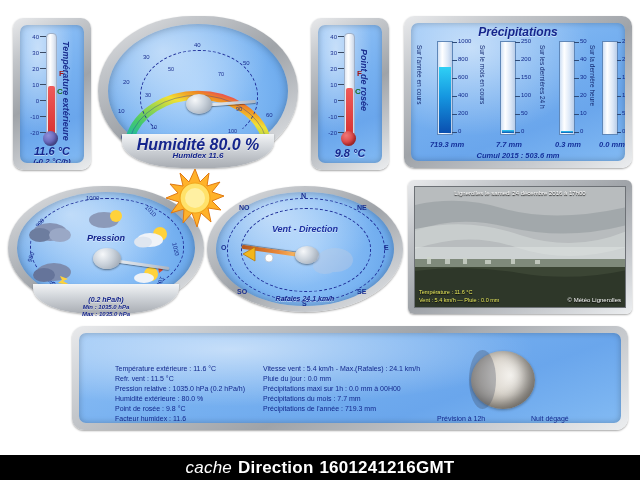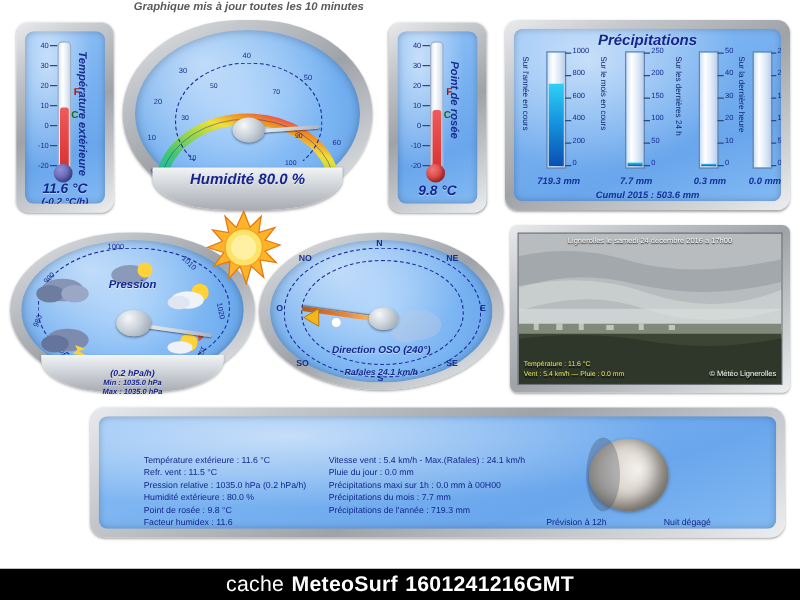--- a/index.html
+++ b/index.html
@@ -137,27 +137,26 @@
   .fcap{position:absolute;color:#13288c;font-size:7px;white-space:nowrap;}
 
   
   #footer{
     position:absolute;left:0;top:455px;width:640px;height:25px;
     background:#000;color:#fff;
     font-size:17px;font-weight:bold;
     display:flex;align-items:center;justify-content:center;
     letter-spacing:.2px;
   }
-  #footer .fcache{font-weight:normal;}
+  #footer .fcache{font-weight:normal;font-style:italic;}
 </style>
 </head>
 <body>
 
 <div id="header">
-  <span class="h-left">Graphique mis à jour toutes les 10 minutes</span>
 </div>
 
 <div class="bezel" id="temp-panel" style="left:13px;top:18px;width:78px;height:152px;">
   <div class="glass">
     <div class="vlabel" style="left:41px;top:16px;">Température extérieure</div>
 
     <div class="tscale" style="left:3px;top:9px;width:16px;">40</div>
     <div class="tscale" style="left:3px;top:25px;width:16px;">30</div>
     <div class="tscale" style="left:3px;top:41px;width:16px;">20</div>
     <div class="tscale" style="left:3px;top:57px;width:16px;">10</div>
@@ -220,21 +219,22 @@
   <div class="lbl" style="left:47px;top:76px;font-size:5.5px;">30</div>
   <div class="lbl" style="left:70px;top:50px;font-size:5.5px;">50</div>
   <div class="lbl" style="left:120px;top:55px;font-size:5.5px;">70</div>
   <div class="lbl" style="left:138px;top:90px;font-size:5.5px;">90</div>
   <div class="lbl" style="left:130px;top:112px;font-size:5.5px;">100</div>
 
   <div class="needle" style="left:100px;top:88px;width:58px;transform:rotate(-4deg);"></div>
   <div class="hub" style="left:88px;top:78px;width:26px;height:20px;"></div>
 
   <div class="capbar" style="top:118px;width:152px;height:34px;"></div>
-  <div class="readout" style="top:120px;font-size:12px;">Humidité 80.0 %</div>
+  <div class="readout" style="top:120px;font-size:16px;">Humidité 80.0 %</div>
+  <div class="readout" style="top:135px;font-size:8px;">Humidex 11.6</div>
 </div>
 
 <div class="bezel" id="dew-panel" style="left:311px;top:18px;width:78px;height:152px;">
   <div class="glass">
     <div class="vlabel" style="left:41px;top:24px;">Point de rosée</div>
 
     <div class="tscale" style="left:3px;top:9px;width:16px;">40</div>
     <div class="tscale" style="left:3px;top:25px;width:16px;">30</div>
     <div class="tscale" style="left:3px;top:41px;width:16px;">20</div>
     <div class="tscale" style="left:3px;top:57px;width:16px;">10</div>
@@ -375,21 +375,21 @@
       <circle cx="143" cy="88" r="7" fill="#ffd23a"></circle>
       <ellipse cx="136" cy="92" rx="10" ry="5" fill="#eef2f8"></ellipse>
       <path d="M150 80 l5 4 -4 3 z" fill="#e04a2a"></path>
     </g>
     <g>
       <ellipse cx="96" cy="34" rx="15" ry="8" fill="#8c9ab9"></ellipse>
       <circle cx="108" cy="30" r="6" fill="#ffd23a"></circle>
     </g>
   </svg>
 
-  <div class="readout" style="top:36px;font-size:9px;">Pression</div>
+  <div class="readout" style="top:47px;font-size:9px;">Pression</div>
 
   <div class="needle" style="left:98px;top:72px;width:64px;transform:rotate(8deg);"></div>
   <div class="hub" style="left:85px;top:62px;width:28px;height:21px;"></div>
 
   <div class="capbar" style="top:98px;width:146px;height:30px;"></div>
   <div class="readout" style="top:110px;font-size:7px;">(0.2 hPa/h)</div>
   <div class="readout" style="top:118px;font-size:6px;">Min : 1035.0 hPa</div>
   <div class="readout" style="top:125px;font-size:6px;">Max : 1035.0 hPa</div>
 </div>
 
@@ -409,33 +409,33 @@
 
   <div class="lbl lbl-b" style="left:94px;top:6px;font-size:7px;">N</div>
   <div class="lbl lbl-b" style="left:150px;top:18px;font-size:7px;">NE</div>
   <div class="lbl lbl-b" style="left:177px;top:58px;font-size:7px;">E</div>
   <div class="lbl lbl-b" style="left:150px;top:102px;font-size:7px;">SE</div>
   <div class="lbl lbl-b" style="left:95px;top:114px;font-size:7px;">S</div>
   <div class="lbl lbl-b" style="left:30px;top:102px;font-size:7px;">SO</div>
   <div class="lbl lbl-b" style="left:14px;top:58px;font-size:7px;">O</div>
   <div class="lbl lbl-b" style="left:32px;top:18px;font-size:7px;">NO</div>
 
+  <div class="readout" style="top:38px;font-size:9px;color:#1d2fa0;">Vent - Direction</div>
 
   <div class="needle orange" style="left:100px;top:68px;width:66px;transform:rotate(188deg);"></div>
   <div class="hub" style="left:88px;top:60px;width:24px;height:18px;"></div>
   <svg width="196" height="128" style="position:absolute;left:0;top:0;">
     <path d="M36 68 l12 -7 v14 z" fill="#f2b61c" stroke="#b87a0c" stroke-width=".8"></path>
     <circle cx="62" cy="72" r="4" fill="#ffffff" stroke="#b8c2d0" stroke-width=".8"></circle>
     <g opacity=".45" fill="#b9c9e3">
       <ellipse cx="128" cy="74" rx="18" ry="12"></ellipse>
       <ellipse cx="118" cy="80" rx="12" ry="8"></ellipse>
     </g>
   </svg>
 
-  <div class="readout" style="top:89px;font-size:8px;">Direction OSO (240°)</div>
   <div class="readout" style="top:109px;font-size:7px;">Rafales 24.1 km/h</div>
 </div>
 
 <div class="bezel" id="webcam-panel" style="left:408px;top:180px;width:224px;height:134px;border-radius:6px;">
   <div id="webcam-img">
     <svg width="212" height="122" style="position:absolute;left:0;top:0;">
       <rect x="0" y="0" width="212" height="78" fill="#b8bcbe"></rect>
       <path d="M0 18 q45 -10 90 4 q50 14 122 -2 v18 q-60 16 -120 2 q-50 -12 -92 4 z" fill="#9ba1a4" opacity=".75"></path>
       <path d="M0 42 q55 -12 105 6 q55 18 107 -4 v16 q-58 18 -112 0 q-48 -16 -100 2 z" fill="#cfd4d3" opacity=".7"></path>
       <rect x="0" y="60" width="212" height="16" fill="#dfe4e2" opacity=".55"></rect>
@@ -477,16 +477,16 @@
     <div class="moon" style="left:392px;top:18px;width:64px;height:58px;"></div>
 
     <div class="fcap" style="left:358px;top:82px;">Prévision à 12h</div>
     <div class="fcap" style="left:452px;top:82px;">Nuit dégagé</div>
   </div>
 </div>
 
 <div id="footer">
   <span class="fcache">cache</span>
   <span style="width:6px"></span>
-  <span>MeteoSurf</span>
+  <span>Direction</span>
   <span style="width:6px"></span>
   <span>1601241216GMT</span>
 </div>
 
 </body></html>

